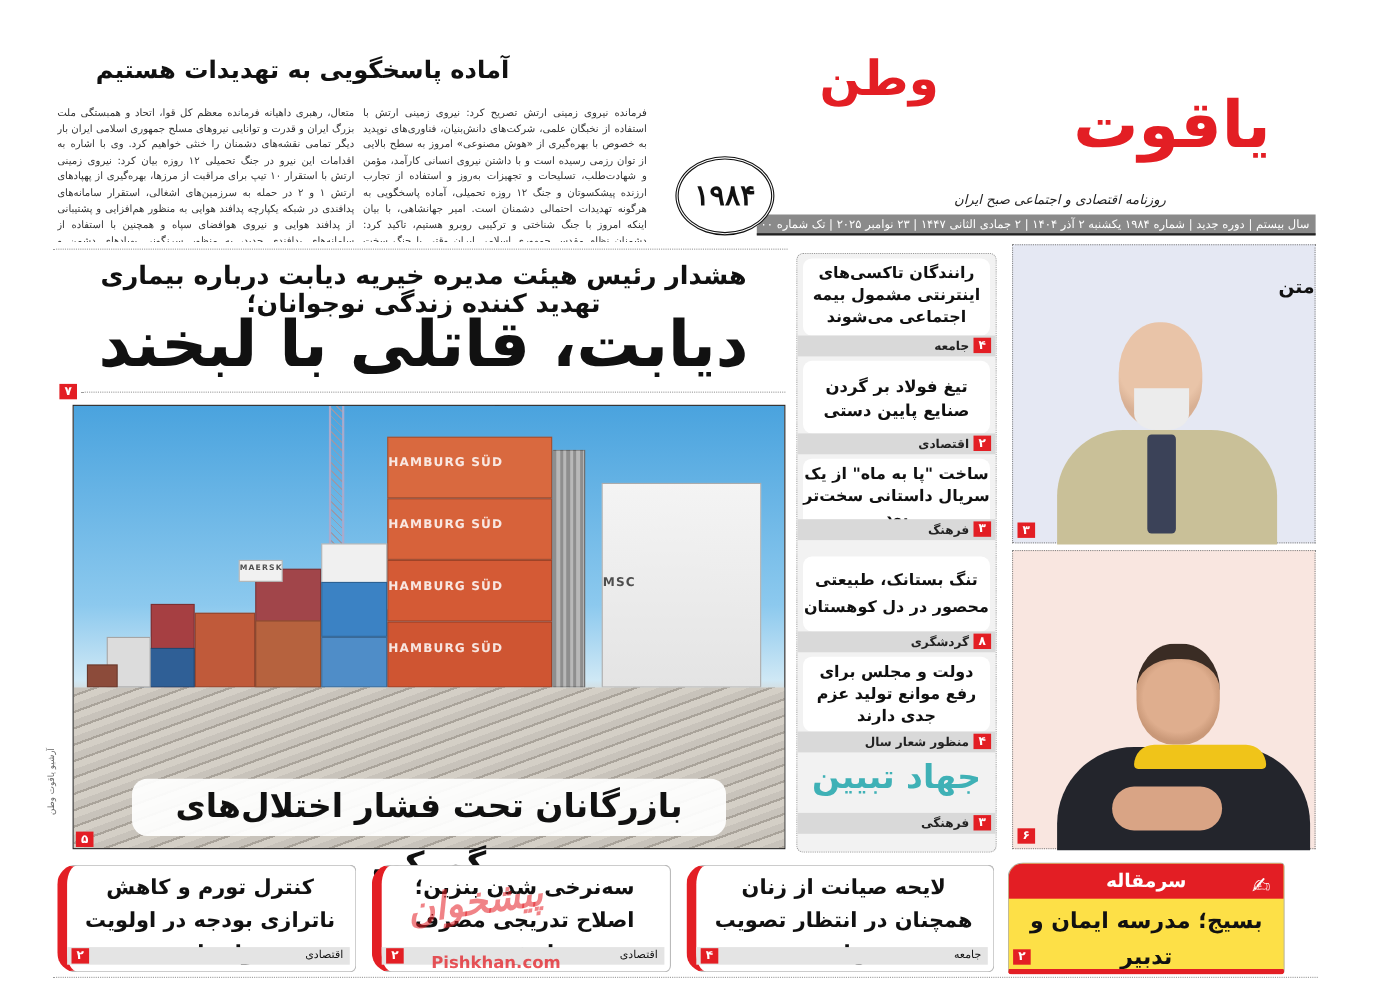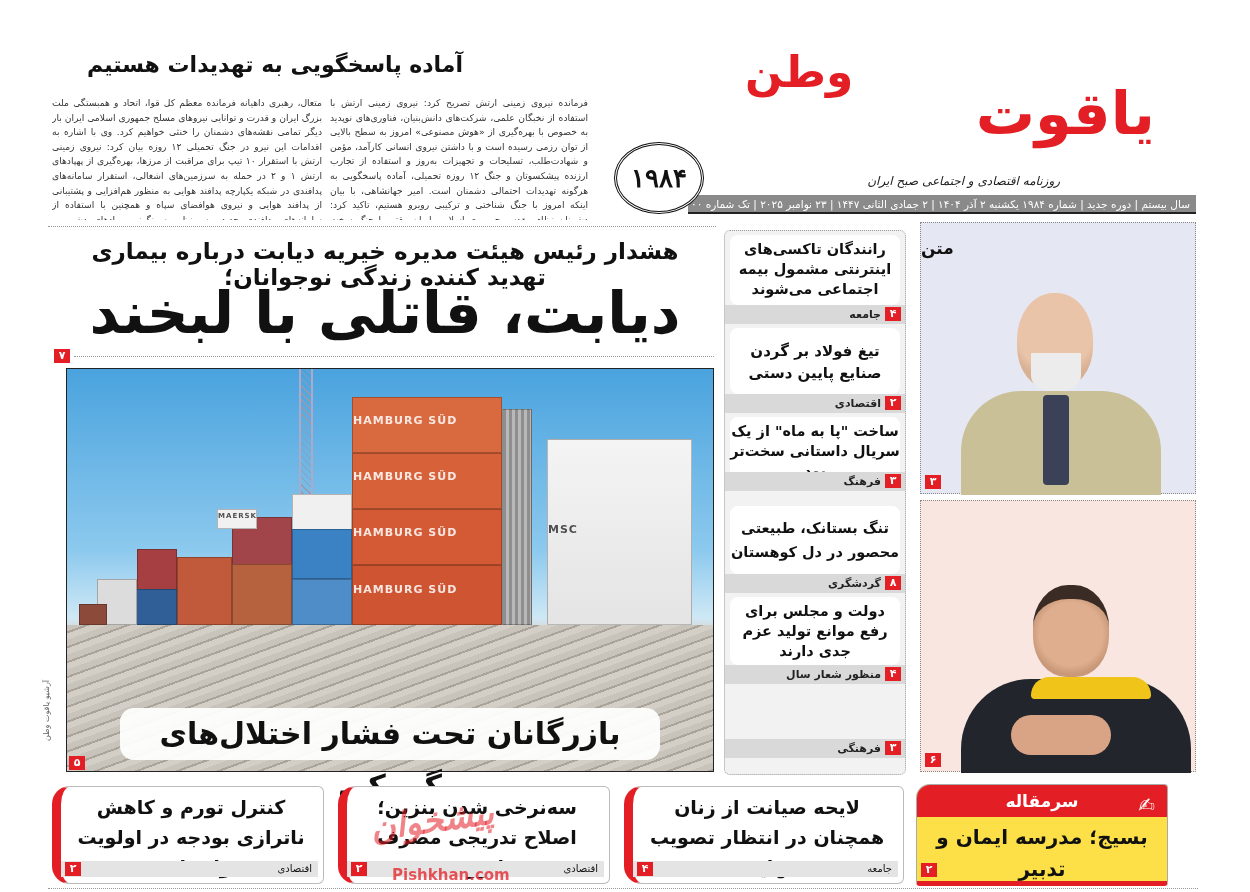--- a/index.html
+++ b/index.html
@@ -127,25 +127,26 @@
 
   <div class="side-card" style="top:186px;height:66px">ساخت "پا به ماه" از یک سریال داستانی سخت‌تر بود</div>
   <div class="side-tag" style="top:241px"><span>فرهنگ</span><span class="pg-badge">۳</span></div>
 
   <div class="side-card" style="top:275px;height:68px;padding-top:10px;line-height:24px">تنگ بستانک، طبیعتی محصور در دل کوهستان</div>
   <div class="side-tag" style="top:343px"><span>گردشگری</span><span class="pg-badge">۸</span></div>
 
   <div class="side-card" style="top:366px;height:68px">دولت و مجلس برای رفع موانع تولید عزم جدی دارند</div>
   <div class="side-tag" style="top:434px"><span>منظور شعار سال</span><span class="pg-badge">۴</span></div>
 
+  <div id="jahad">جهاد تبیین</div>
   <div class="side-tag" style="top:508px"><span>فرهنگی</span><span class="pg-badge">۳</span></div>
 </div>
 
 <div id="box-matn" class="rbox">
-  <div class="ttl rtl" style="top:10px;text-align:left">متن</div>
+  <div class="ttl rtl" style="top:23px;text-align:right">متن</div>
   <div class="person" style="left:96px;top:70px;width:76px;height:96px;background:radial-gradient(circle at 50% 40%,#e9c4a8 0 55%,#d8b094 70%);border-radius:48% 48% 44% 44%"></div>
   <div class="person" style="left:110px;top:130px;width:50px;height:38px;background:#ececec;border-radius:0 0 40% 40%"></div>
   <div class="person" style="left:40px;top:168px;width:200px;height:104px;background:#c9c098;border-radius:60px 60px 0 0"></div>
   <div class="person" style="left:122px;top:172px;width:26px;height:90px;background:#3b4258;border-radius:4px"></div>
   <span class="pg-badge">۳</span>
 </div>
 
 <div id="box-navid" class="rbox">
   <div class="person" style="left:112px;top:84px;width:76px;height:92px;background:radial-gradient(circle at 50% 45%,#dfae8e 0 55%,#c99878 70%);border-radius:46% 46% 44% 44%;border-top:14px solid #3a2c24"></div>
   <div class="person" style="left:40px;top:178px;width:230px;height:94px;background:#23252c;border-radius:70px 70px 0 0"></div>

